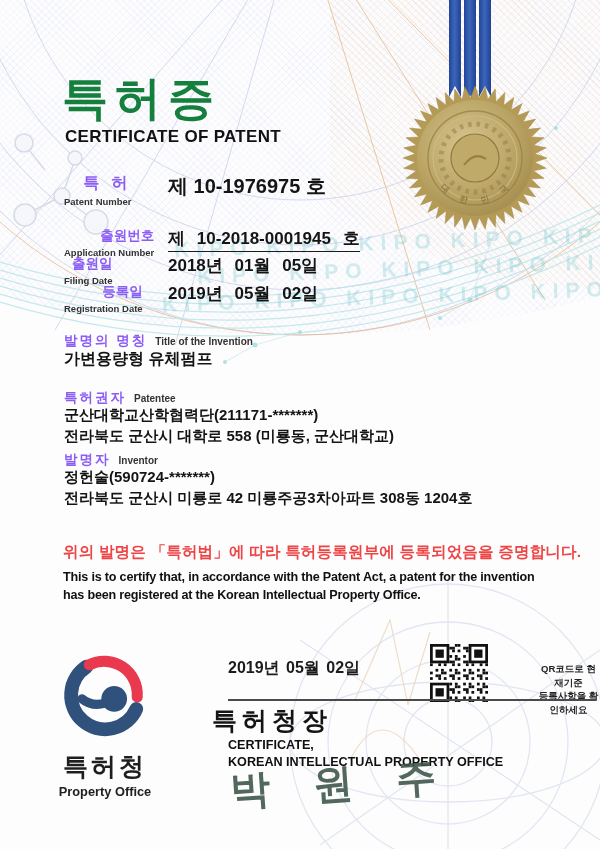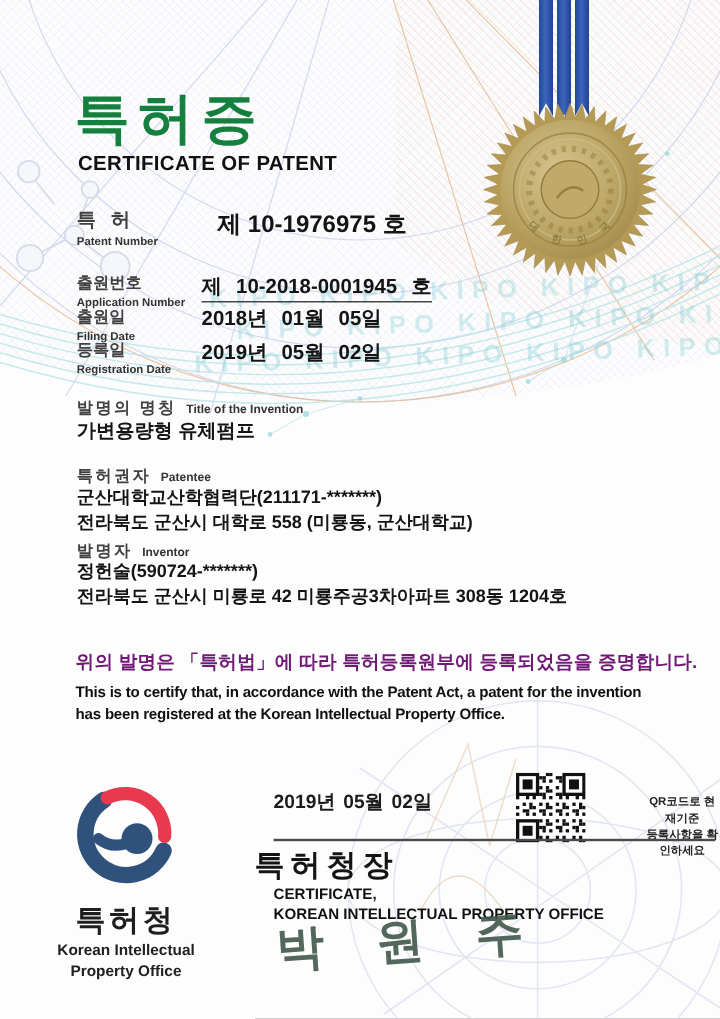--- a/index.html
+++ b/index.html
@@ -37,31 +37,31 @@
   .ribbon{position:absolute;left:449px;top:0;z-index:2;display:flex;gap:3px;}
   .ribbon .bar{
     width:12px;background:linear-gradient(90deg,#20459a,#3c66bb 45%,#1f4294);
     clip-path:polygon(0 0,100% 0,100% 100%,50% calc(100% - 11px),0 100%);
   }
   .medal{position:absolute;left:402px;top:85px;z-index:3;}
   
   .title-ko{left:62px;top:68px;font-size:46px;font-weight:bold;letter-spacing:7px;color:#15803d;}
   .title-en{left:65px;top:127px;font-size:17px;font-weight:bold;letter-spacing:0.3px;color:#111;}
   
-  .lab-ko{font-size:13.5px;font-weight:bold;color:#404040;}
+  .lab-ko{font-size:13.5px;font-weight:bold;color:#8b5cf6;text-align:right;}
   .lab-en{font-size:9.5px;font-weight:600;color:#333;margin-top:2px;}
   .val{font-weight:bold;color:#141414;}
-  .row-val-main{font-size:20px;margin-left:13px;}
+  .row-val-main{font-size:20px;}
   .row-val{font-size:17px;word-spacing:7px;}
   .underline{border-bottom:1.6px solid #1b1b1b;padding-bottom:1px;}
   .inline-lab .lab-en{display:inline;margin-left:8px;font-size:10px;}
   .inline-lab .lab-ko{display:inline;letter-spacing:2px;}
   .addr{font-size:15px;font-weight:bold;line-height:20.5px;color:#141414;}
   
-  .stmt-ko{left:63px;top:542px;font-size:15.5px;font-weight:bold;letter-spacing:0.2px;color:#701a75;white-space:nowrap;}
+  .stmt-ko{left:63px;top:542px;font-size:15.5px;font-weight:bold;letter-spacing:0.2px;color:#ef4444;white-space:nowrap;}
   .stmt-en{left:63px;top:569px;font-size:12.6px;font-weight:bold;line-height:17.5px;color:#101010;white-space:nowrap;letter-spacing:-0.2px;}
   
   .issue-date{left:228px;top:658px;font-size:16px;font-weight:600;word-spacing:2px;}
   .qr{left:430px;top:644px;}
   .qr-cap{left:497px;top:662px;font-size:9.5px;font-weight:bold;line-height:13.5px;color:#222;text-align:center;margin-left:40px;}
   .rule{left:228px;top:699px;width:368px;height:1.6px;background:#4a4a4a;}
   .comm-ko{left:212px;top:704px;font-size:25px;font-weight:bold;letter-spacing:5px;color:#141414;}
   .comm-en{left:228px;top:737px;font-size:12.6px;font-weight:bold;line-height:16.5px;color:#101010;}
   .sig{
     left:230px;top:756px;font-size:40px;font-weight:bold;letter-spacing:16px;
@@ -363,17 +363,16 @@
   <div class="abs sig" style="z-index:4">박 원 주</div>
 
   <svg class="abs logo-sym" width="92" height="92" viewBox="0 0 100 100" style="z-index:4">
     <path d="M 84 63 A 37 37 0 1 1 30 17" fill="none" stroke="#31517d" stroke-width="15" stroke-linecap="round"></path>
     <path d="M 33 15 A 36 36 0 0 1 85 50" fill="none" stroke="#e8394e" stroke-width="12" stroke-linecap="round"></path>
     <circle cx="60" cy="52" r="14" fill="#31517d"></circle>
     <path d="M 25 52 Q 40 64 60 52" fill="none" stroke="#31517d" stroke-width="10" stroke-linecap="round"></path>
   </svg>
   <div class="abs logo-ko" style="z-index:4">특허청</div>
   <div class="abs logo-en" style="z-index:4">
-    <div>Korean Intellectual</div>
     <div>Property Office</div>
   </div>
 
 </div>
 
 </body></html>

